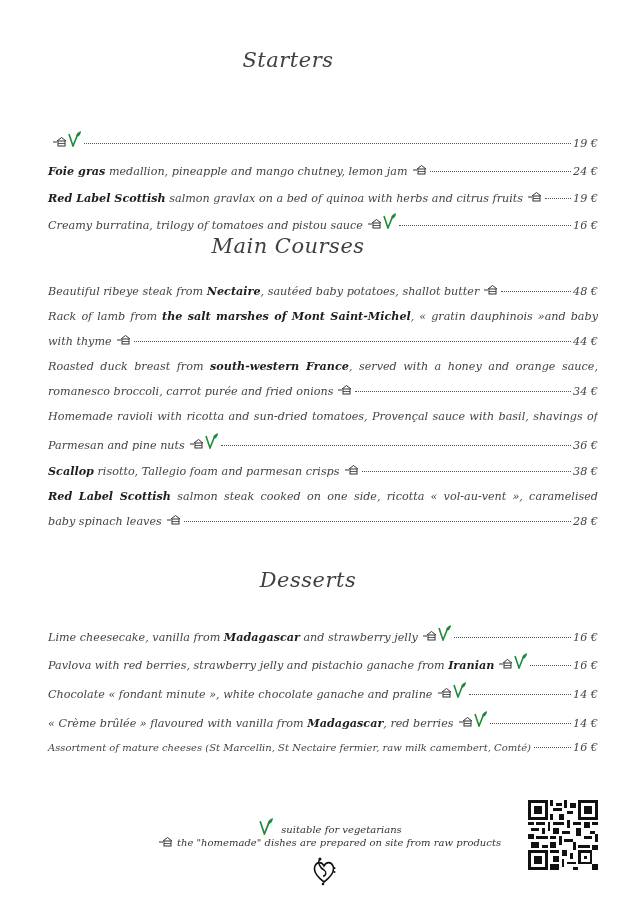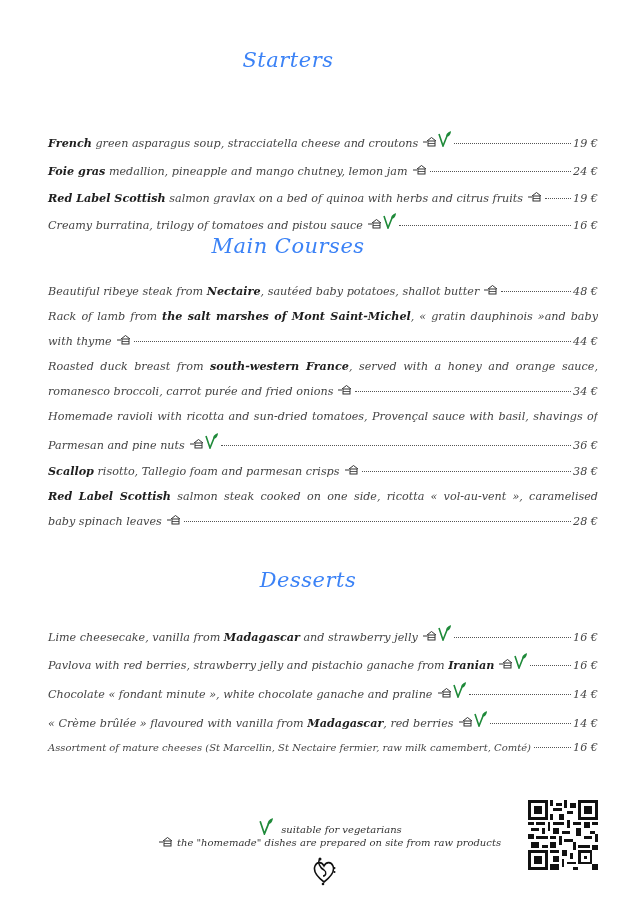--- a/index.html
+++ b/index.html
@@ -1,20 +1,20 @@
 <!DOCTYPE html>
 <html><head>
 <meta charset="utf-8">
 <style>
   html, body { margin:0; padding:0; background:#ffffff; }
   body { width:640px; height:905px; position:relative; overflow:hidden;
          font-family:"DejaVu Serif", serif; color:#3a3a3a; }
   .section-title { position:absolute; left:0; width:576px; text-align:center;
          font-family:"DejaVu Serif", serif; font-style:italic; font-size:21px;
-         color:#3b82f6; letter-spacing:0.5px; font-weight:normal; }
+         color:#404040; letter-spacing:0.5px; font-weight:normal; }
   .item { position:absolute; left:48px; width:550px; font-style:italic;
           font-size:11.2px; line-height:25px; color:#444; }
   .line { display:flex; align-items:baseline; white-space:nowrap; height:25px; }
   .line .txt { flex:0 0 auto; }
   .justify { text-align:justify; text-align-last:justify; white-space:normal; height:25px; overflow:hidden; }
   .leader { flex:1 1 auto; border-bottom:1px dotted #555; margin:0 2px 0 3px; position:relative; top:-3px; min-width:10px; }
   .price { flex:0 0 auto; }
   b { font-weight:bold; color:#1e1e1e; }
   .ic-home { display:inline-block; width:14px; height:11px; margin-left:5px; vertical-align:-1px; }
   .ic-veg { display:inline-block; width:13px; height:16px; vertical-align:-2px; margin-left:1px; }
@@ -37,21 +37,20 @@
       <path d="M1 3 L5 15 L9 5" fill="none" stroke="#1f8a3a" stroke-width="1.6"></path>
       <path d="M8 6 C8 2 11 1 13 0 C13 3 11 6 8 6 Z" fill="#1f8a3a"></path>
     </symbol>
   </defs>
 </svg>
 
 <div class="section-title" style="top:48px;">Starters</div>
 
 <div class="item" style="top:131px;">
   <div class="line">
-    <span class="txt"><b>French</b><span> green asparagus soup, stracciatella cheese and croutons</span></span>
     <svg class="ic-home">
         <use href="#home"></use>
       </svg>
       <svg class="ic-veg">
         <use href="#veg"></use>
       </svg>
     <span class="leader"></span>
     <span class="price">19 €</span>
   </div>
 </div>

